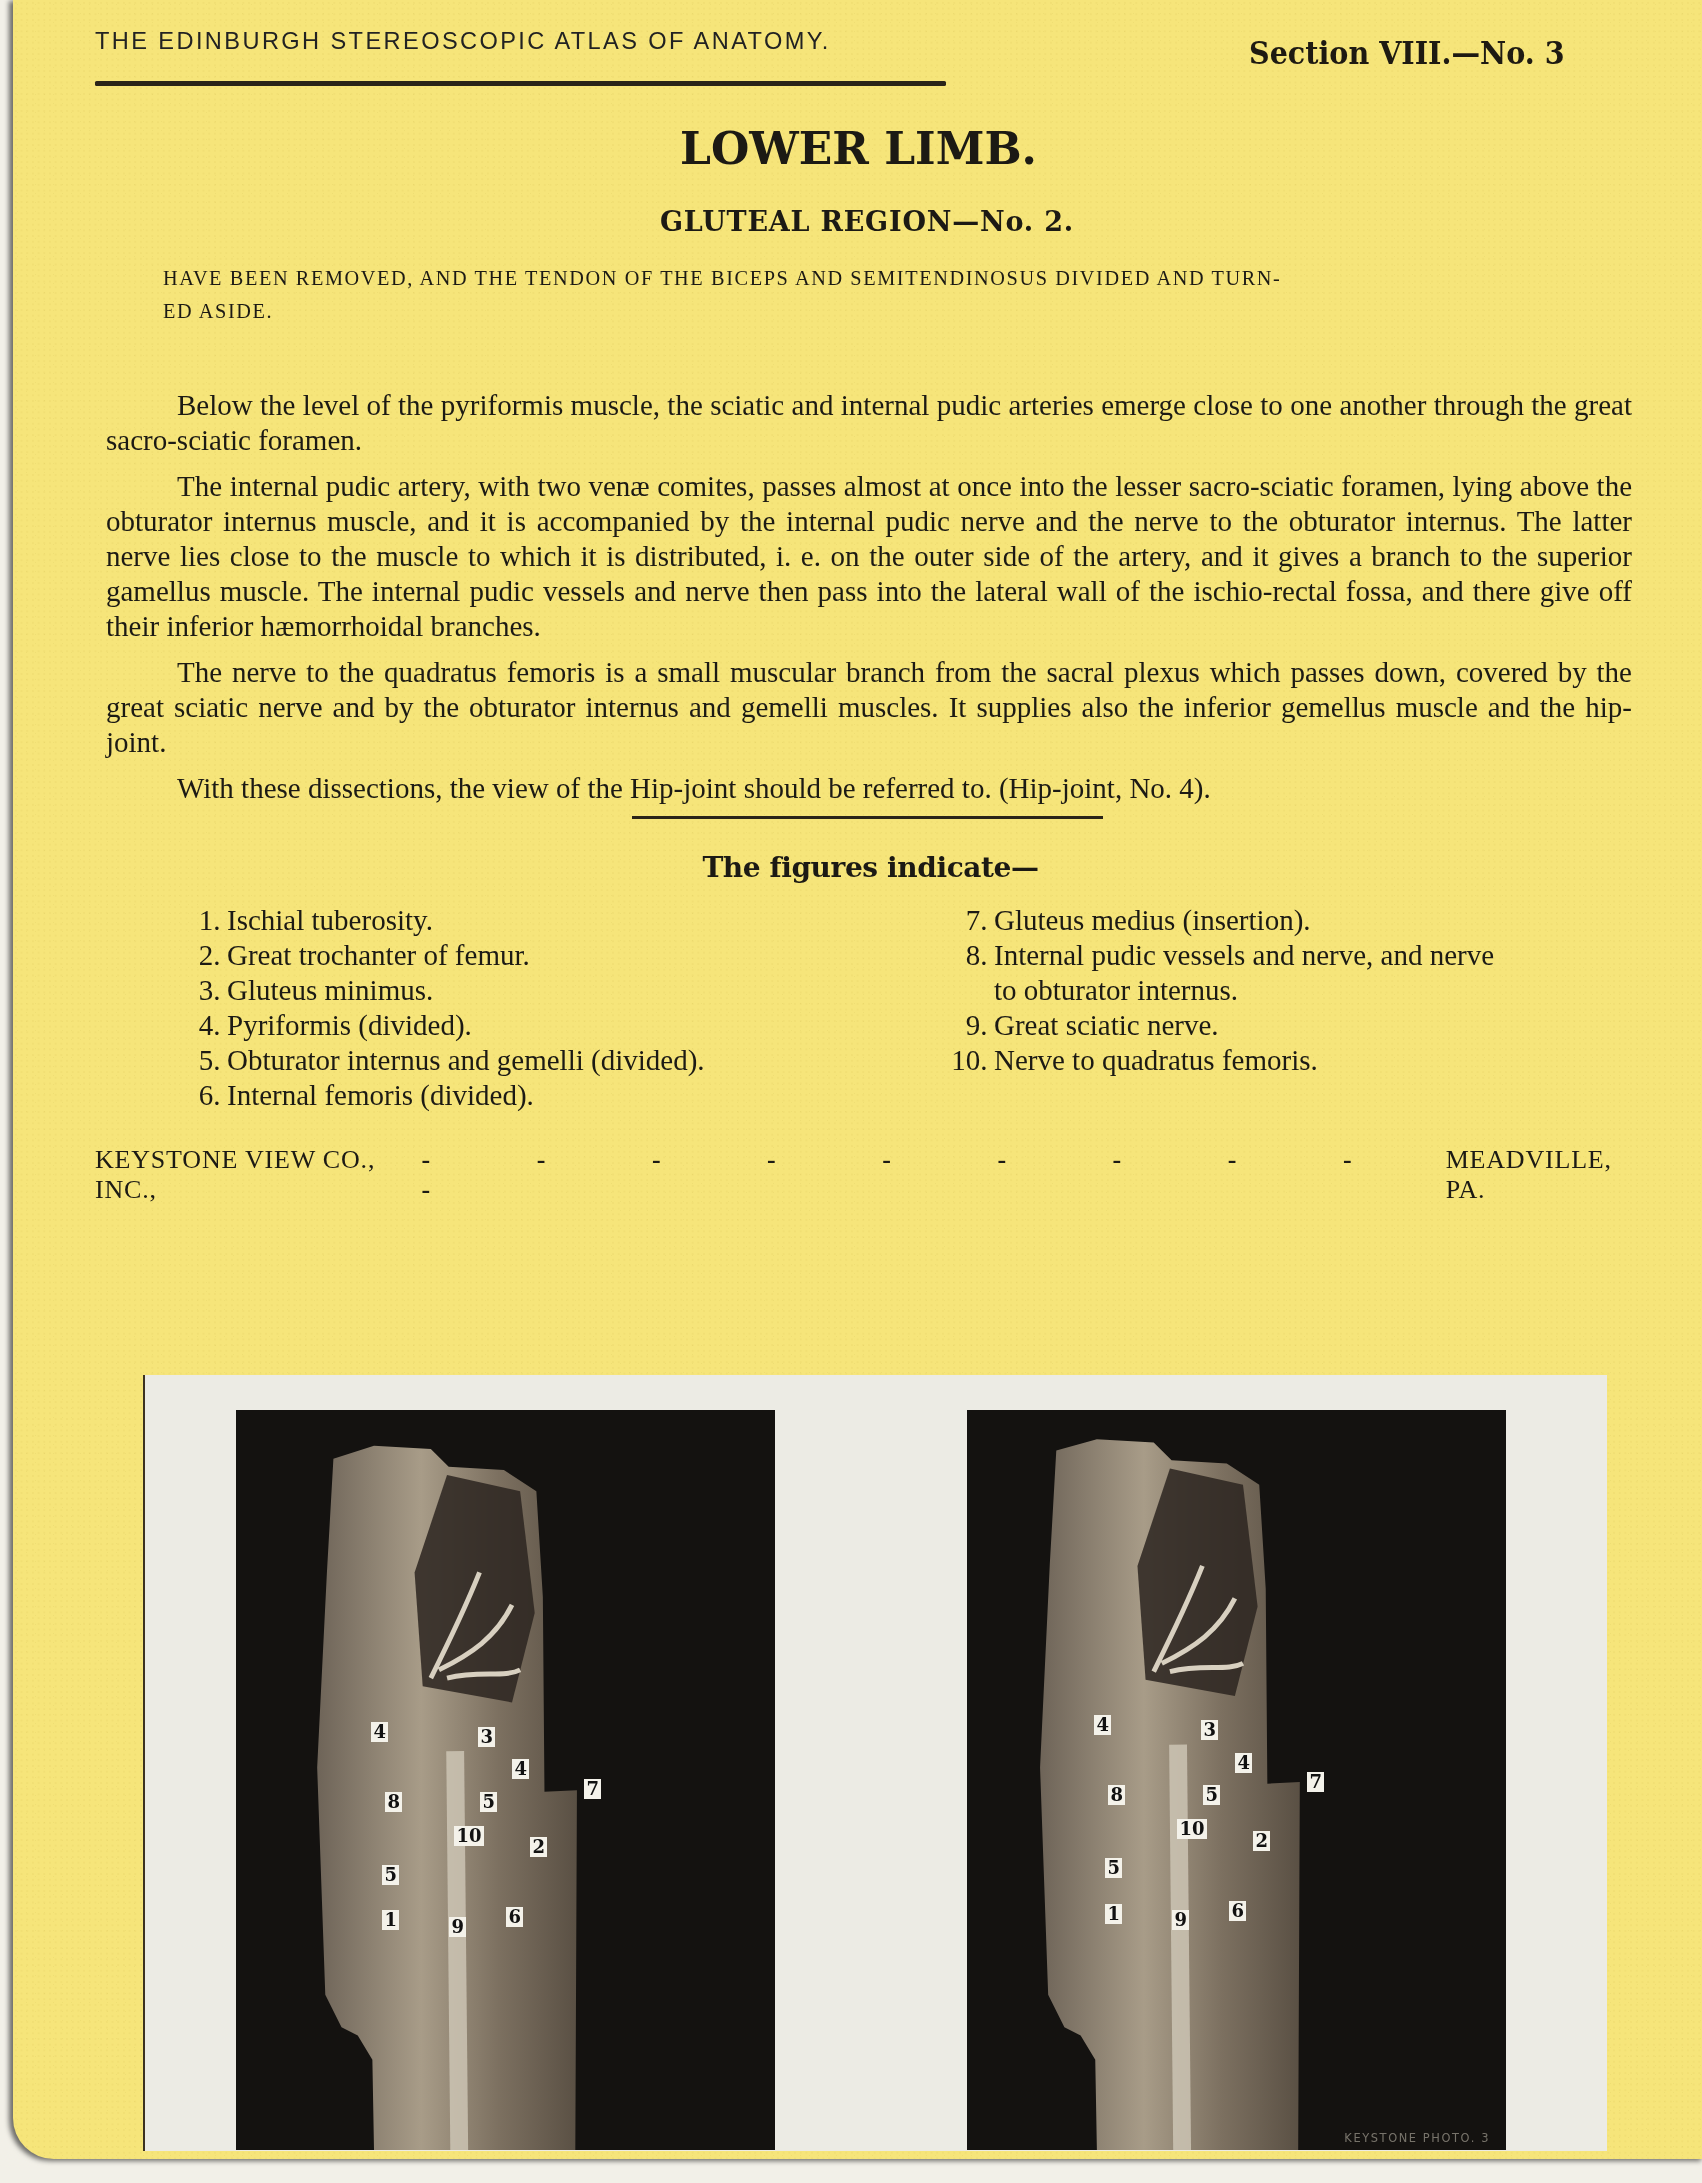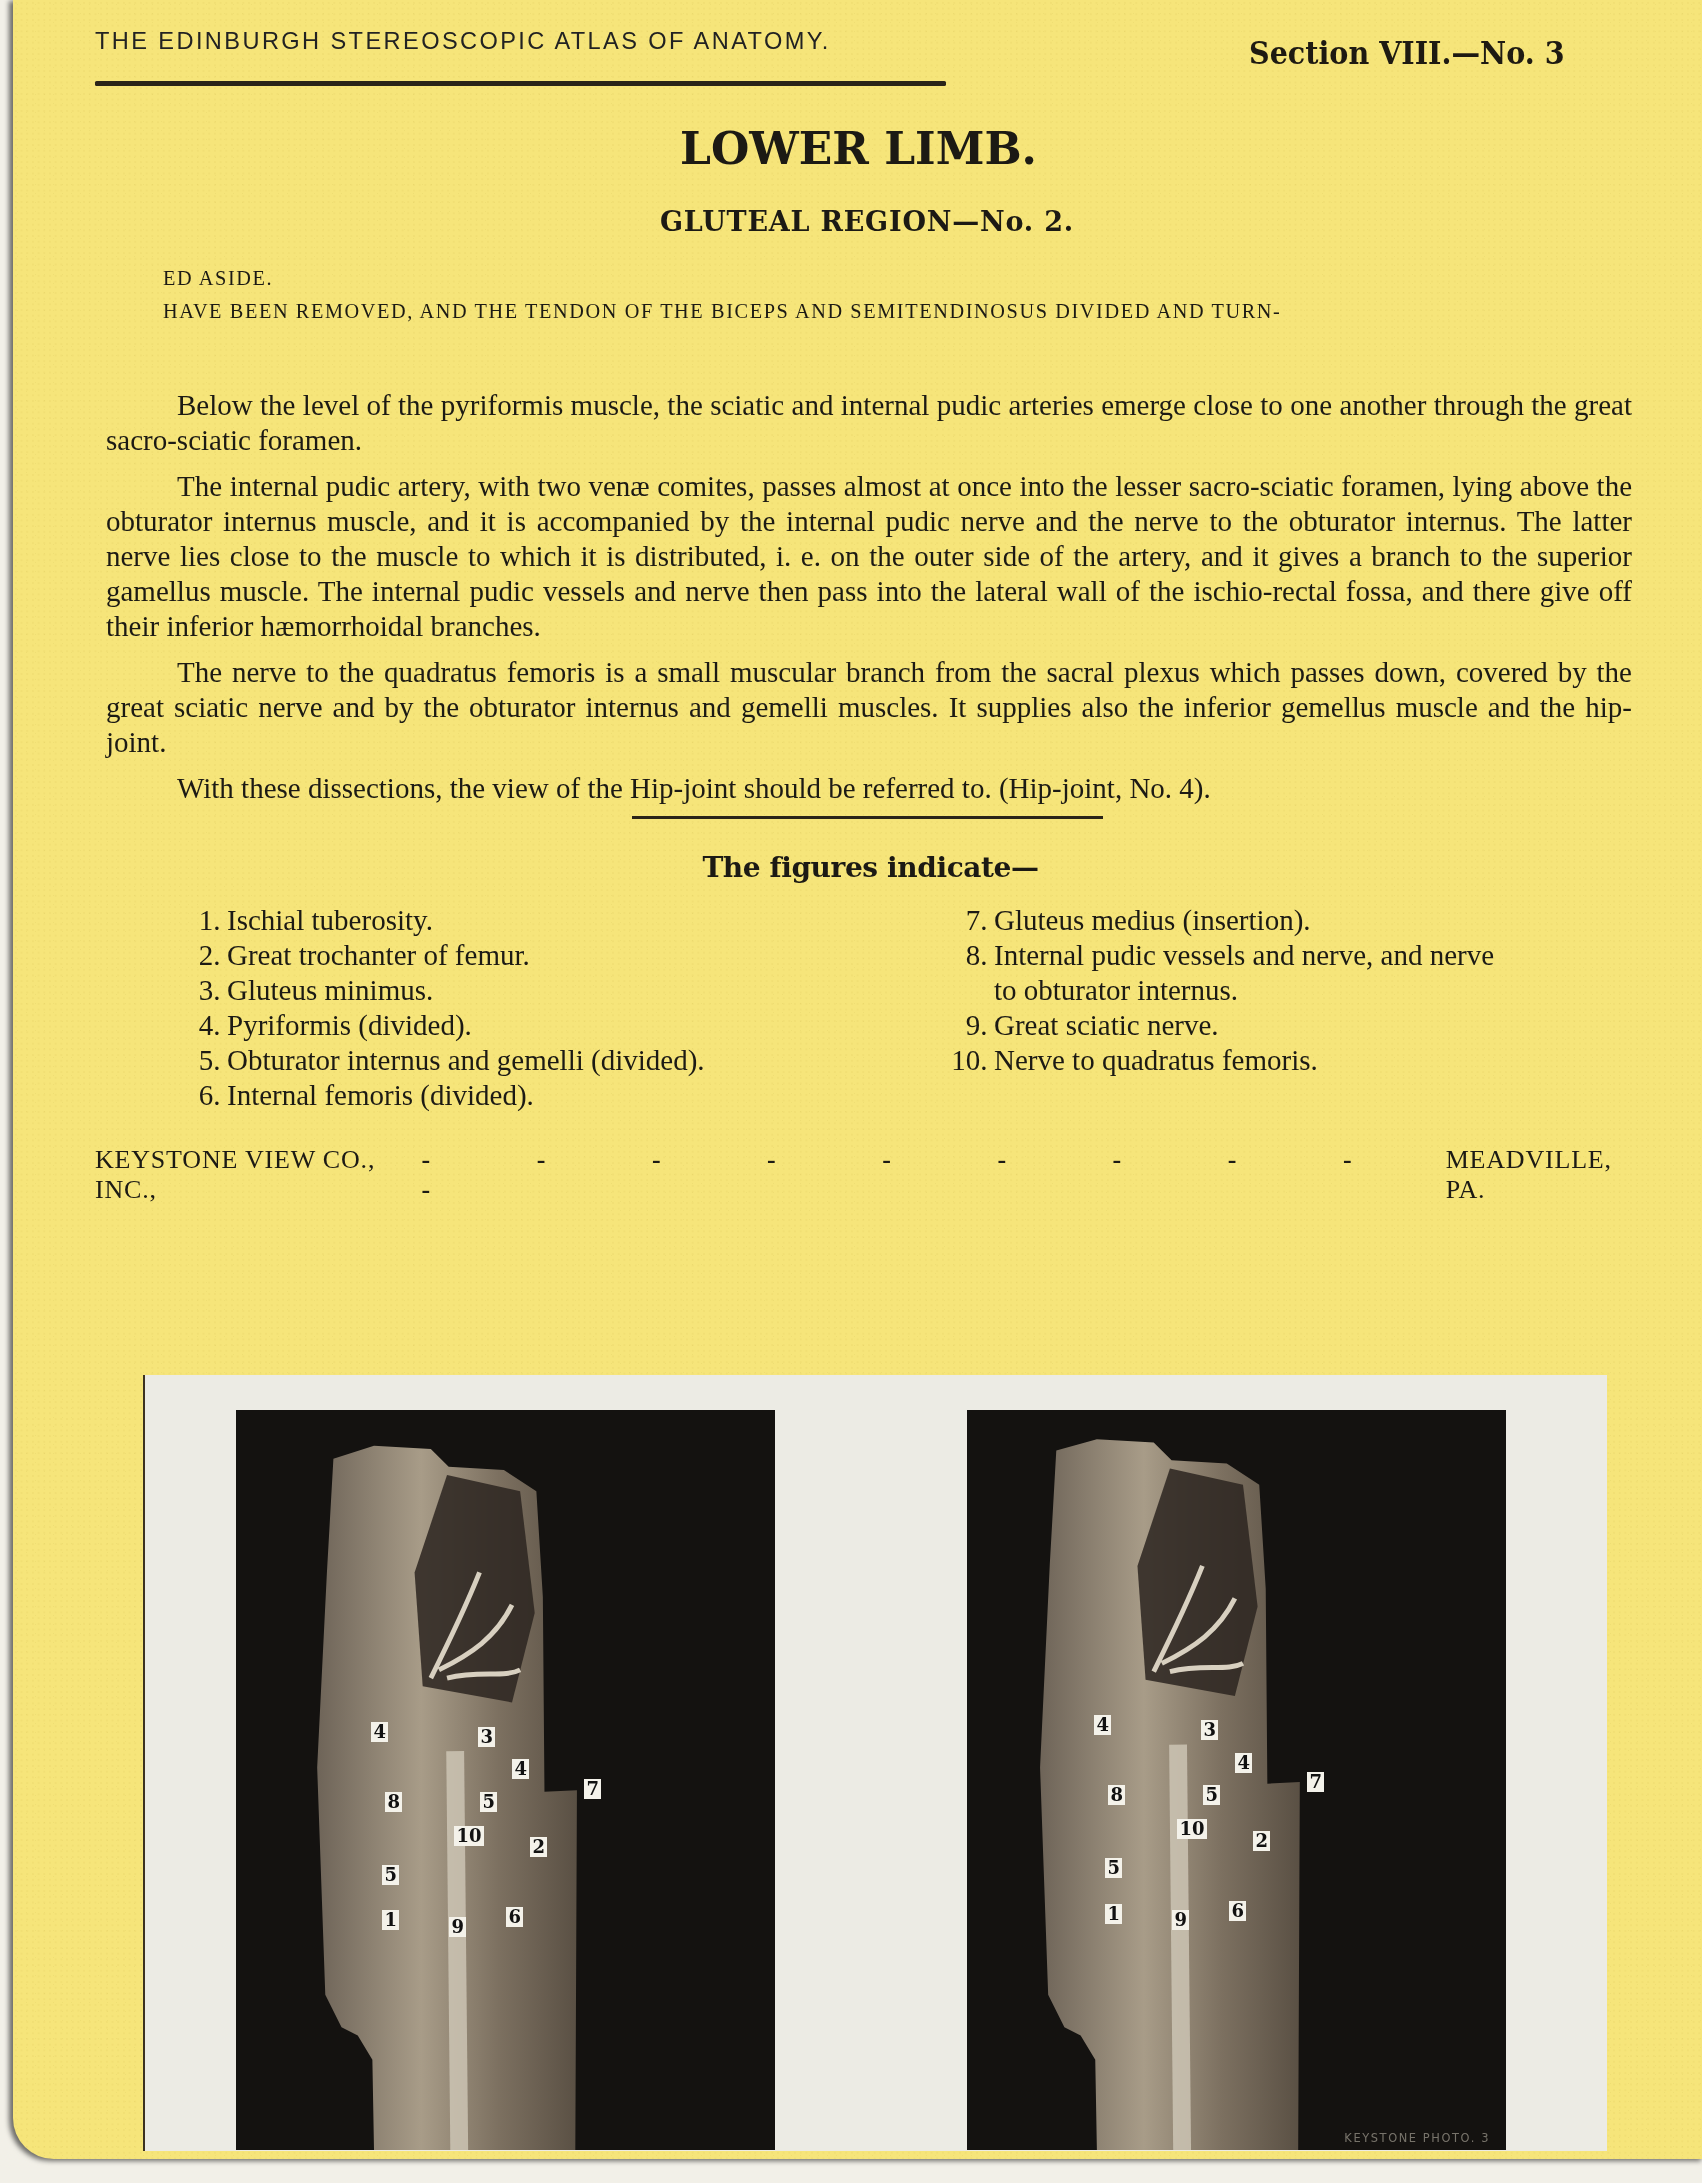--- a/index.html
+++ b/index.html
@@ -127,22 +127,22 @@
 <div class="card">
 
   <div class="atlas-title">THE EDINBURGH STEREOSCOPIC ATLAS OF ANATOMY.</div>
   <div class="title-rule"></div>
   <div class="section-no">Section VIII.—No. 3</div>
 
   <div class="region-title">LOWER LIMB.</div>
   <div class="sub-title">GLUTEAL REGION—No. 2.</div>
 
   <div class="caps-note">
+    <span class="line indent">HAVE BEEN REMOVED, AND THE TENDON OF THE BICEPS AND SEMITENDINOSUS DIVIDED AND TURN-</span>
     <span class="line indent">ED ASIDE.</span>
-    <span class="line indent">HAVE BEEN REMOVED, AND THE TENDON OF THE BICEPS AND SEMITENDINOSUS DIVIDED AND TURN-</span>
   </div>
 
   <div class="body-text">
     <p>Below the level of the pyriformis muscle, the sciatic and internal pudic arteries emerge close to one another through the great sacro-sciatic foramen.</p>
     <p>The internal pudic artery, with two venæ comites, passes almost at once into the lesser sacro-sciatic foramen, lying above the obturator internus muscle, and it is accompanied by the internal pudic nerve and the nerve to the obturator internus. The latter nerve lies close to the muscle to which it is distributed, i. e. on the outer side of the artery, and it gives a branch to the superior gamellus muscle. The internal pudic vessels and nerve then pass into the lateral wall of the ischio-rectal fossa, and there give off their inferior hæmorrhoidal branches.</p>
     <p>The nerve to the quadratus femoris is a small muscular branch from the sacral plexus which passes down, covered by the great sciatic nerve and by the obturator internus and gemelli muscles. It supplies also the inferior gemellus muscle and the hip-joint.</p>
     <p>With these dissections, the view of the Hip-joint should be referred to. (Hip-joint, No. 4).</p>
   </div>
 
   <div class="mid-rule"></div>

